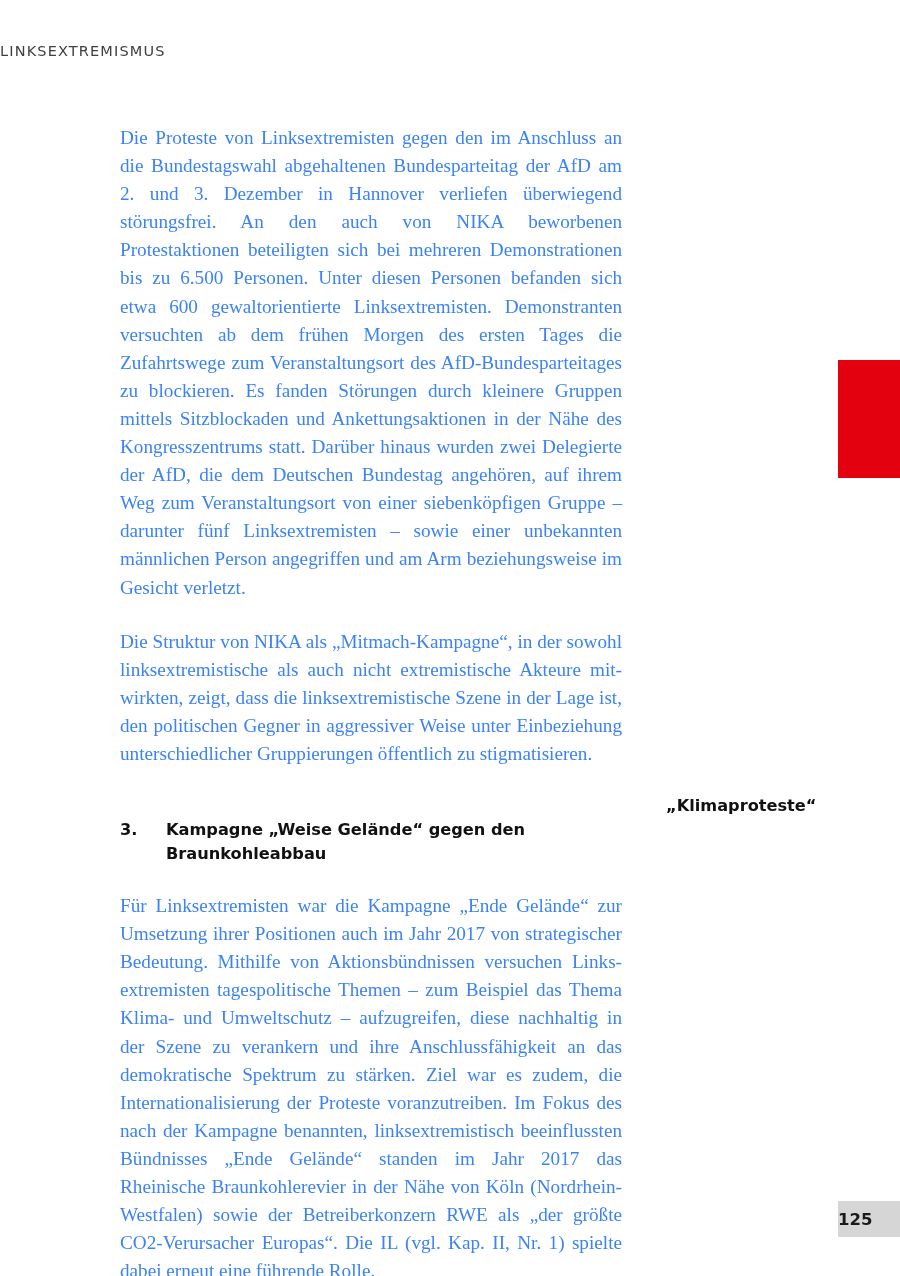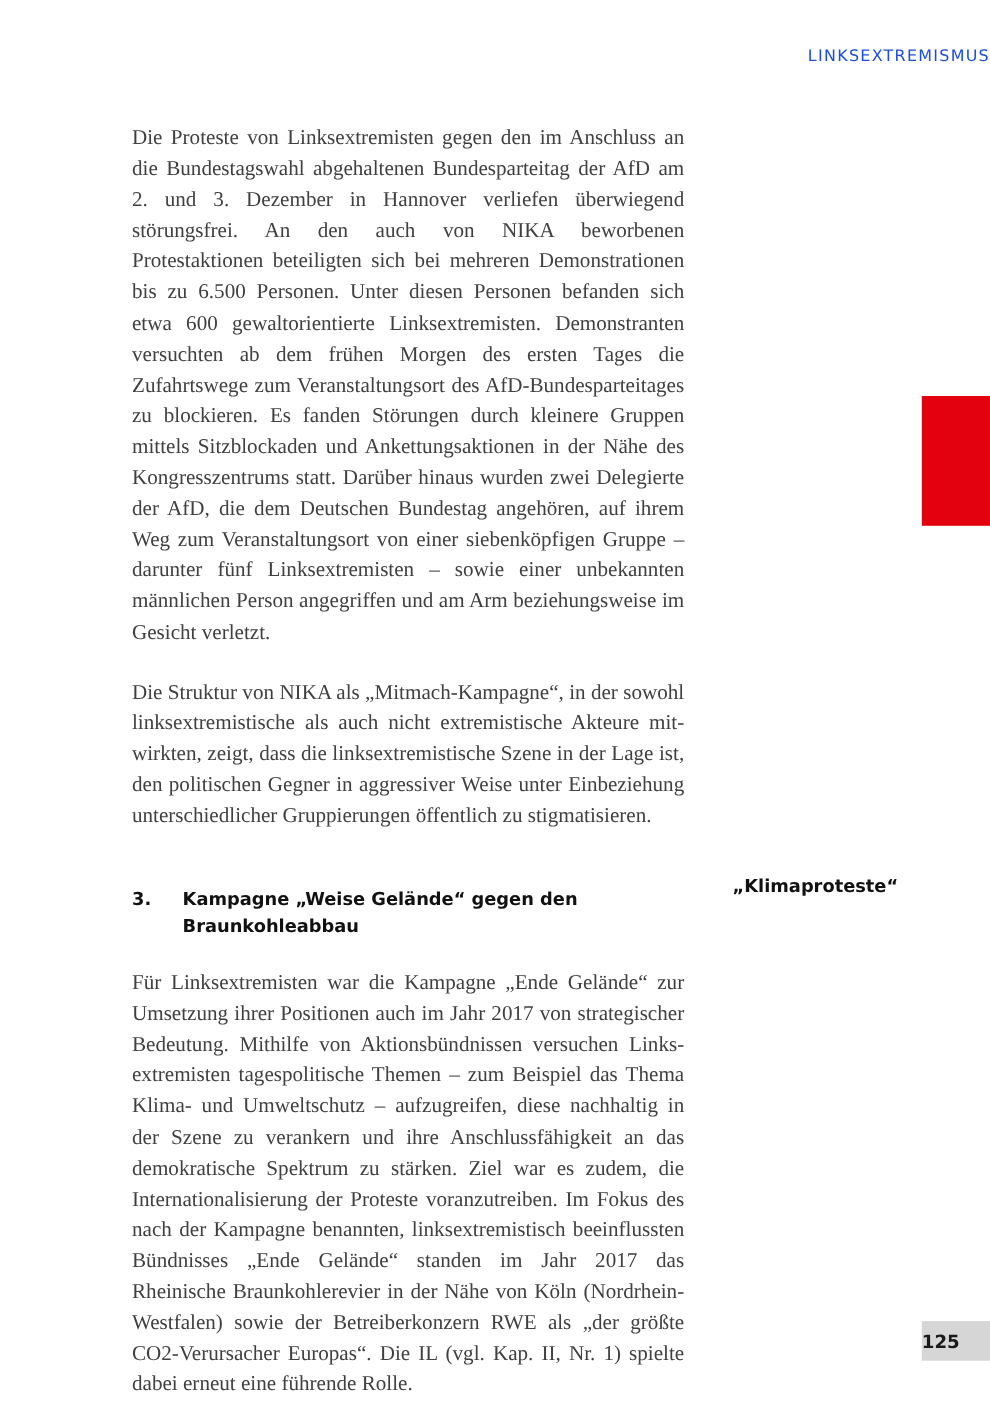--- a/index.html
+++ b/index.html
@@ -15,41 +15,41 @@
     overflow: hidden;
     font-family: "Liberation Serif", "DejaVu Serif", serif;
   }
 
   
   .running-head {
     position: absolute;
     left: 0;
     top: 43px;
     width: 900px;
-    text-align: right;
+    text-align: left;
     font-family: "DejaVu Sans", "Liberation Sans", sans-serif;
     font-size: 14.5px;
     letter-spacing: 1.15px;
-    color: #1d4ed8;
+    color: #404040;
     font-weight: 400;
   }
 
   
   .column {
     position: absolute;
     left: 120px;
     top: 112px;
     width: 502px;
   }
 
   p.body {
-    margin: 0 0 26px 0;
+    margin: 12px 0 26px 0;
     font-size: 19.2px;
     line-height: 28.1px;
-    color: #404040;
+    color: #3b82f6;
     text-align: justify;
     text-justify: inter-word;
     hyphens: manual;
     -webkit-hyphens: manual;
   }
 
   
   .heading-gap { height: 24px; }
 
   h3.section-heading {

